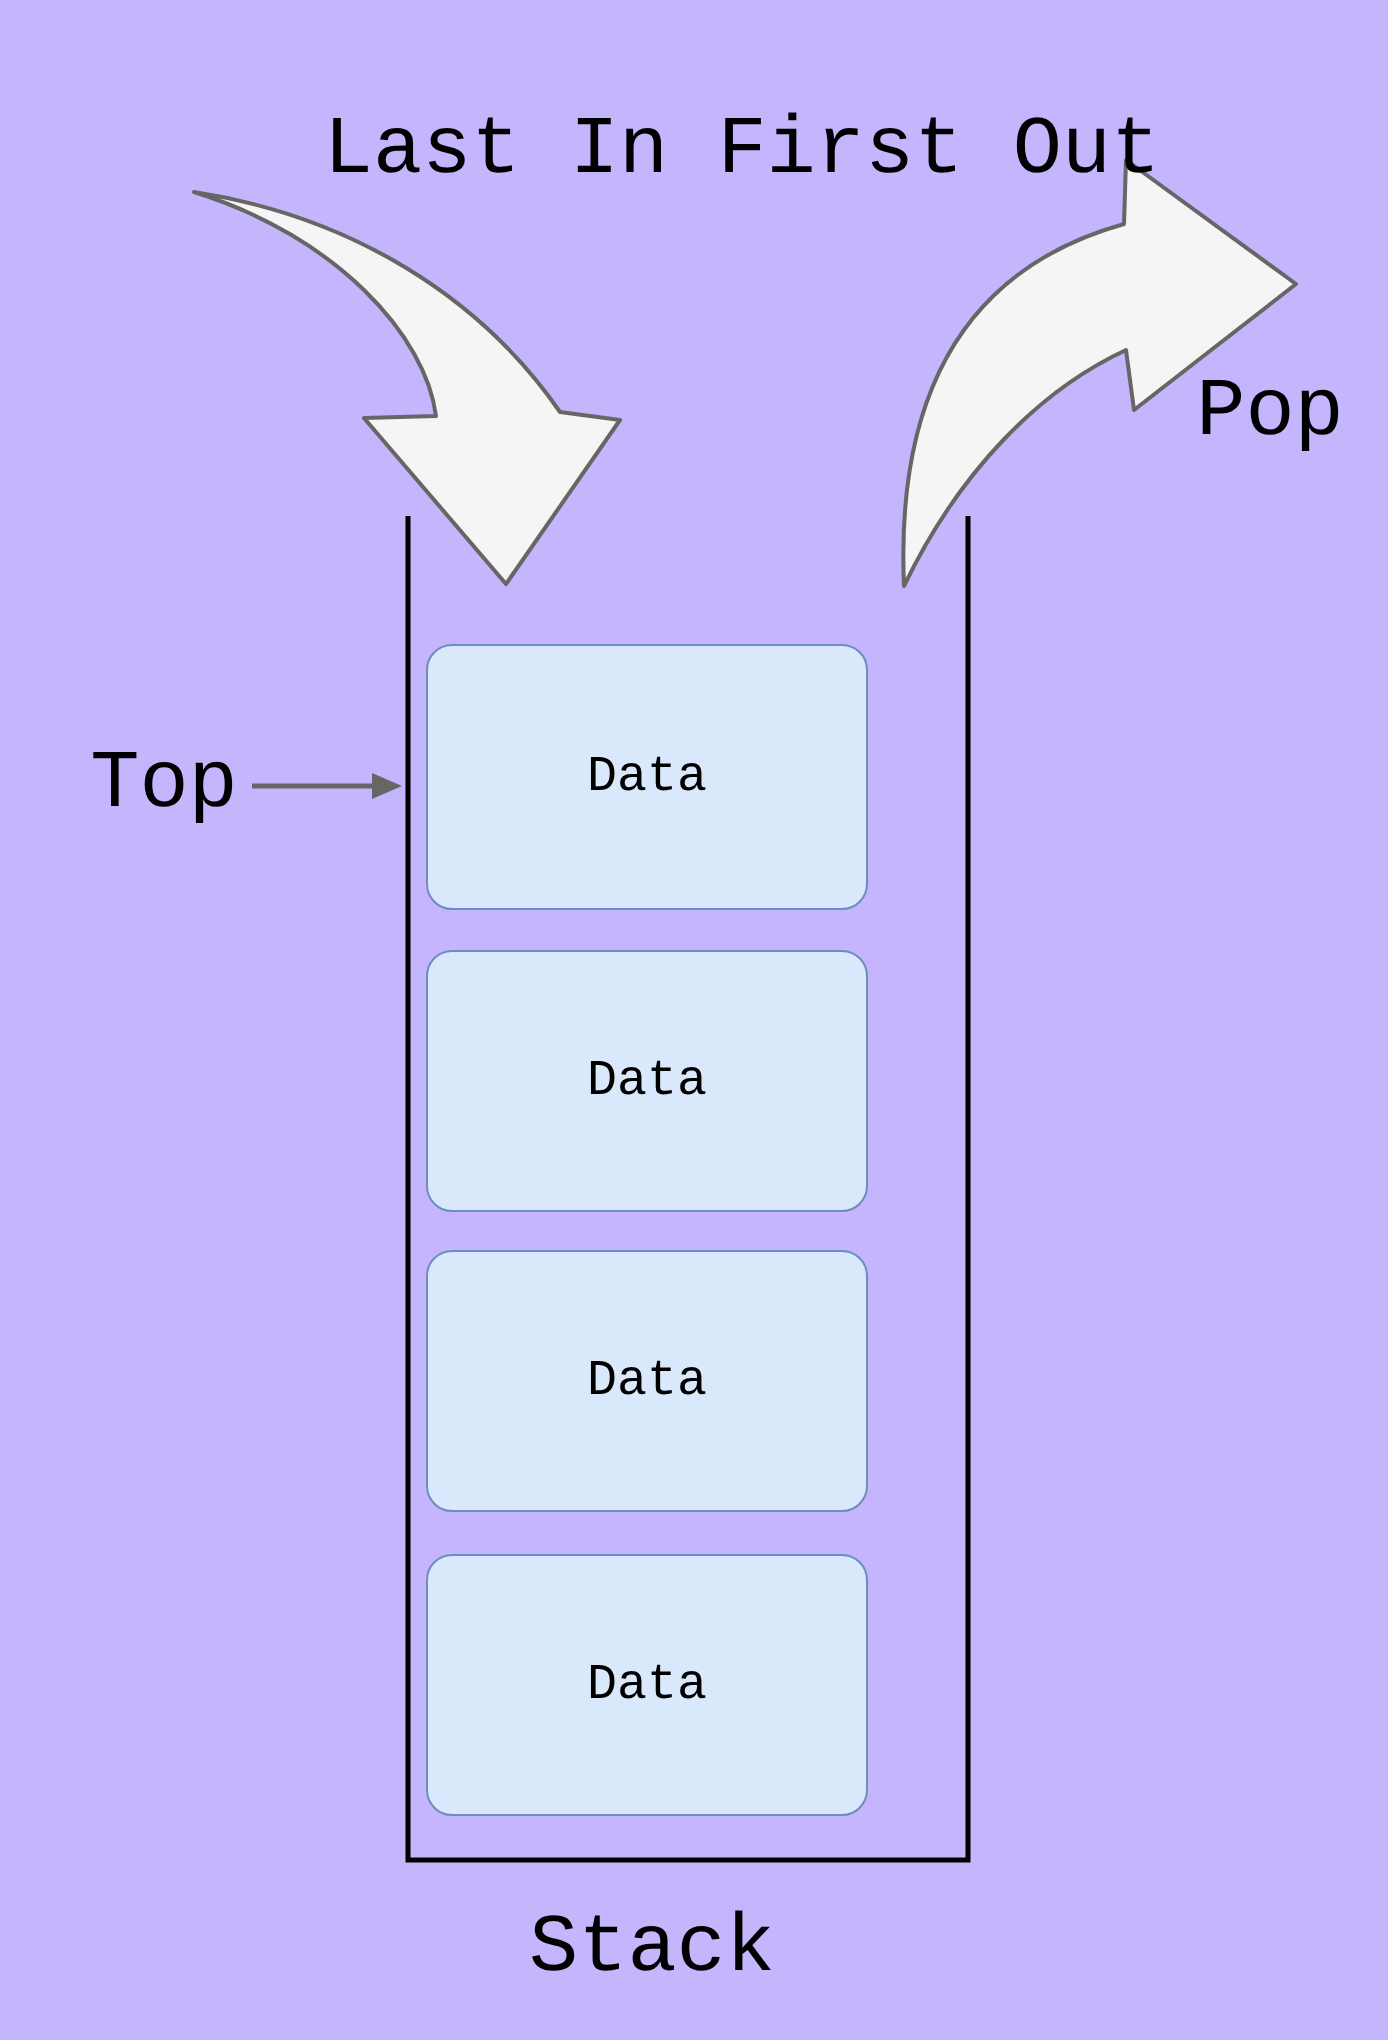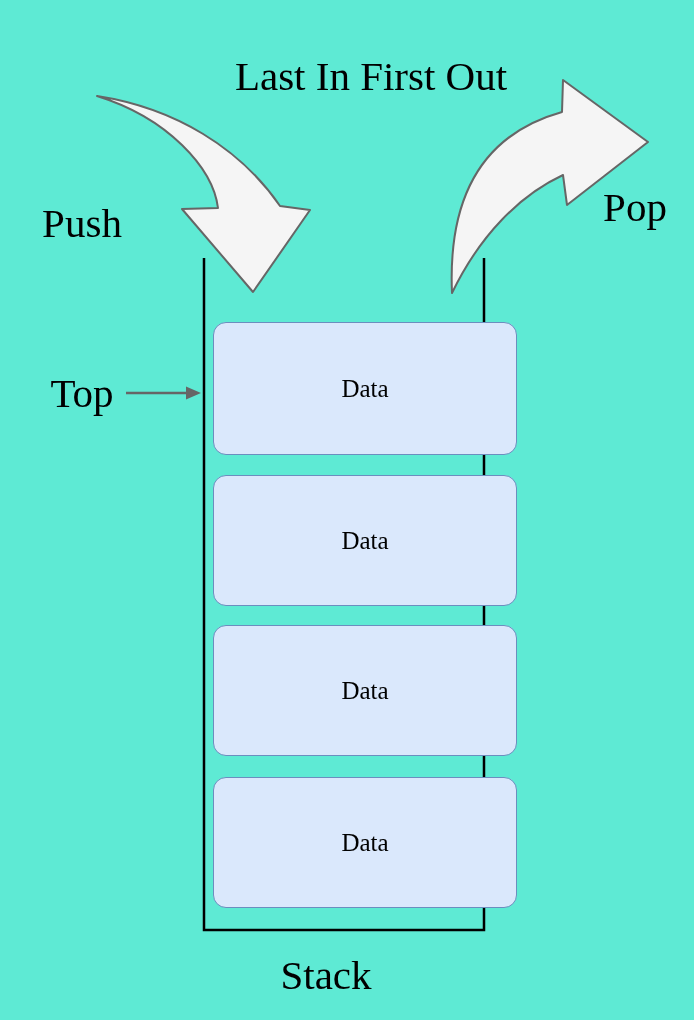--- a/index.html
+++ b/index.html
@@ -4,23 +4,23 @@
 <style>
   html, body {
     margin: 0;
     padding: 0;
     background: #ffffff;
   }
   .canvas {
     position: relative;
     width: 694px;
     height: 1020px;
-    background: #5eead4;
+    background: #c4b5fd;
     overflow: hidden;
-    font-family: Liberation Serif, serif;
+    font-family: Liberation Mono, monospace;
   }
   .diagram-svg {
     position: absolute;
     left: 0;
     top: 0;
     width: 694px;
     height: 1020px;
   }
   .swoosh {
     fill: var(--arrow-fill, #f5f5f5);
@@ -48,21 +48,21 @@
     font-size: 41px;
     line-height: 48px;
     height: 48px;
     white-space: nowrap;
     transform: translateX(-50%);
     text-align: center;
   }
   .stack-item {
     position: absolute;
     left: 213px;
-    width: 304px;
+    width: 221px;
     height: 131px;
     background: var(--box-fill, #dae8fc);
     border: 1.5px solid var(--box-border, #6c8ebf);
     border-radius: 13px;
     box-sizing: border-box;
     display: flex;
     align-items: center;
     justify-content: center;
   }
   .stack-item-label {
@@ -97,21 +97,20 @@
              Z"></path>
 
     <path class="container-outline" d="M 204,258 L 204,930 L 484,930 L 484,258"></path>
 
     <path class="pointer-line" d="M 126,393 L 186,393"></path>
     <path class="pointer-head" d="M 186,386.5 L 201,393 L 186,399.5 Z"></path>
   </svg>
 
   <div class="label" style="left:371px; top:52px;">Last In First Out</div>
 
-  <div class="label" style="left:82px; top:199px;">Push</div>
 
   <div class="label" style="left:635px; top:183px;">Pop</div>
 
   <div class="label" style="left:326px; top:951px;">Stack</div>
 
   <div class="label" style="left:82px; top:369px;">Top</div>
 
   <div class="stack-item" style="top:322px; height:133px;">
     <span class="stack-item-label">Data</span>
   </div>

